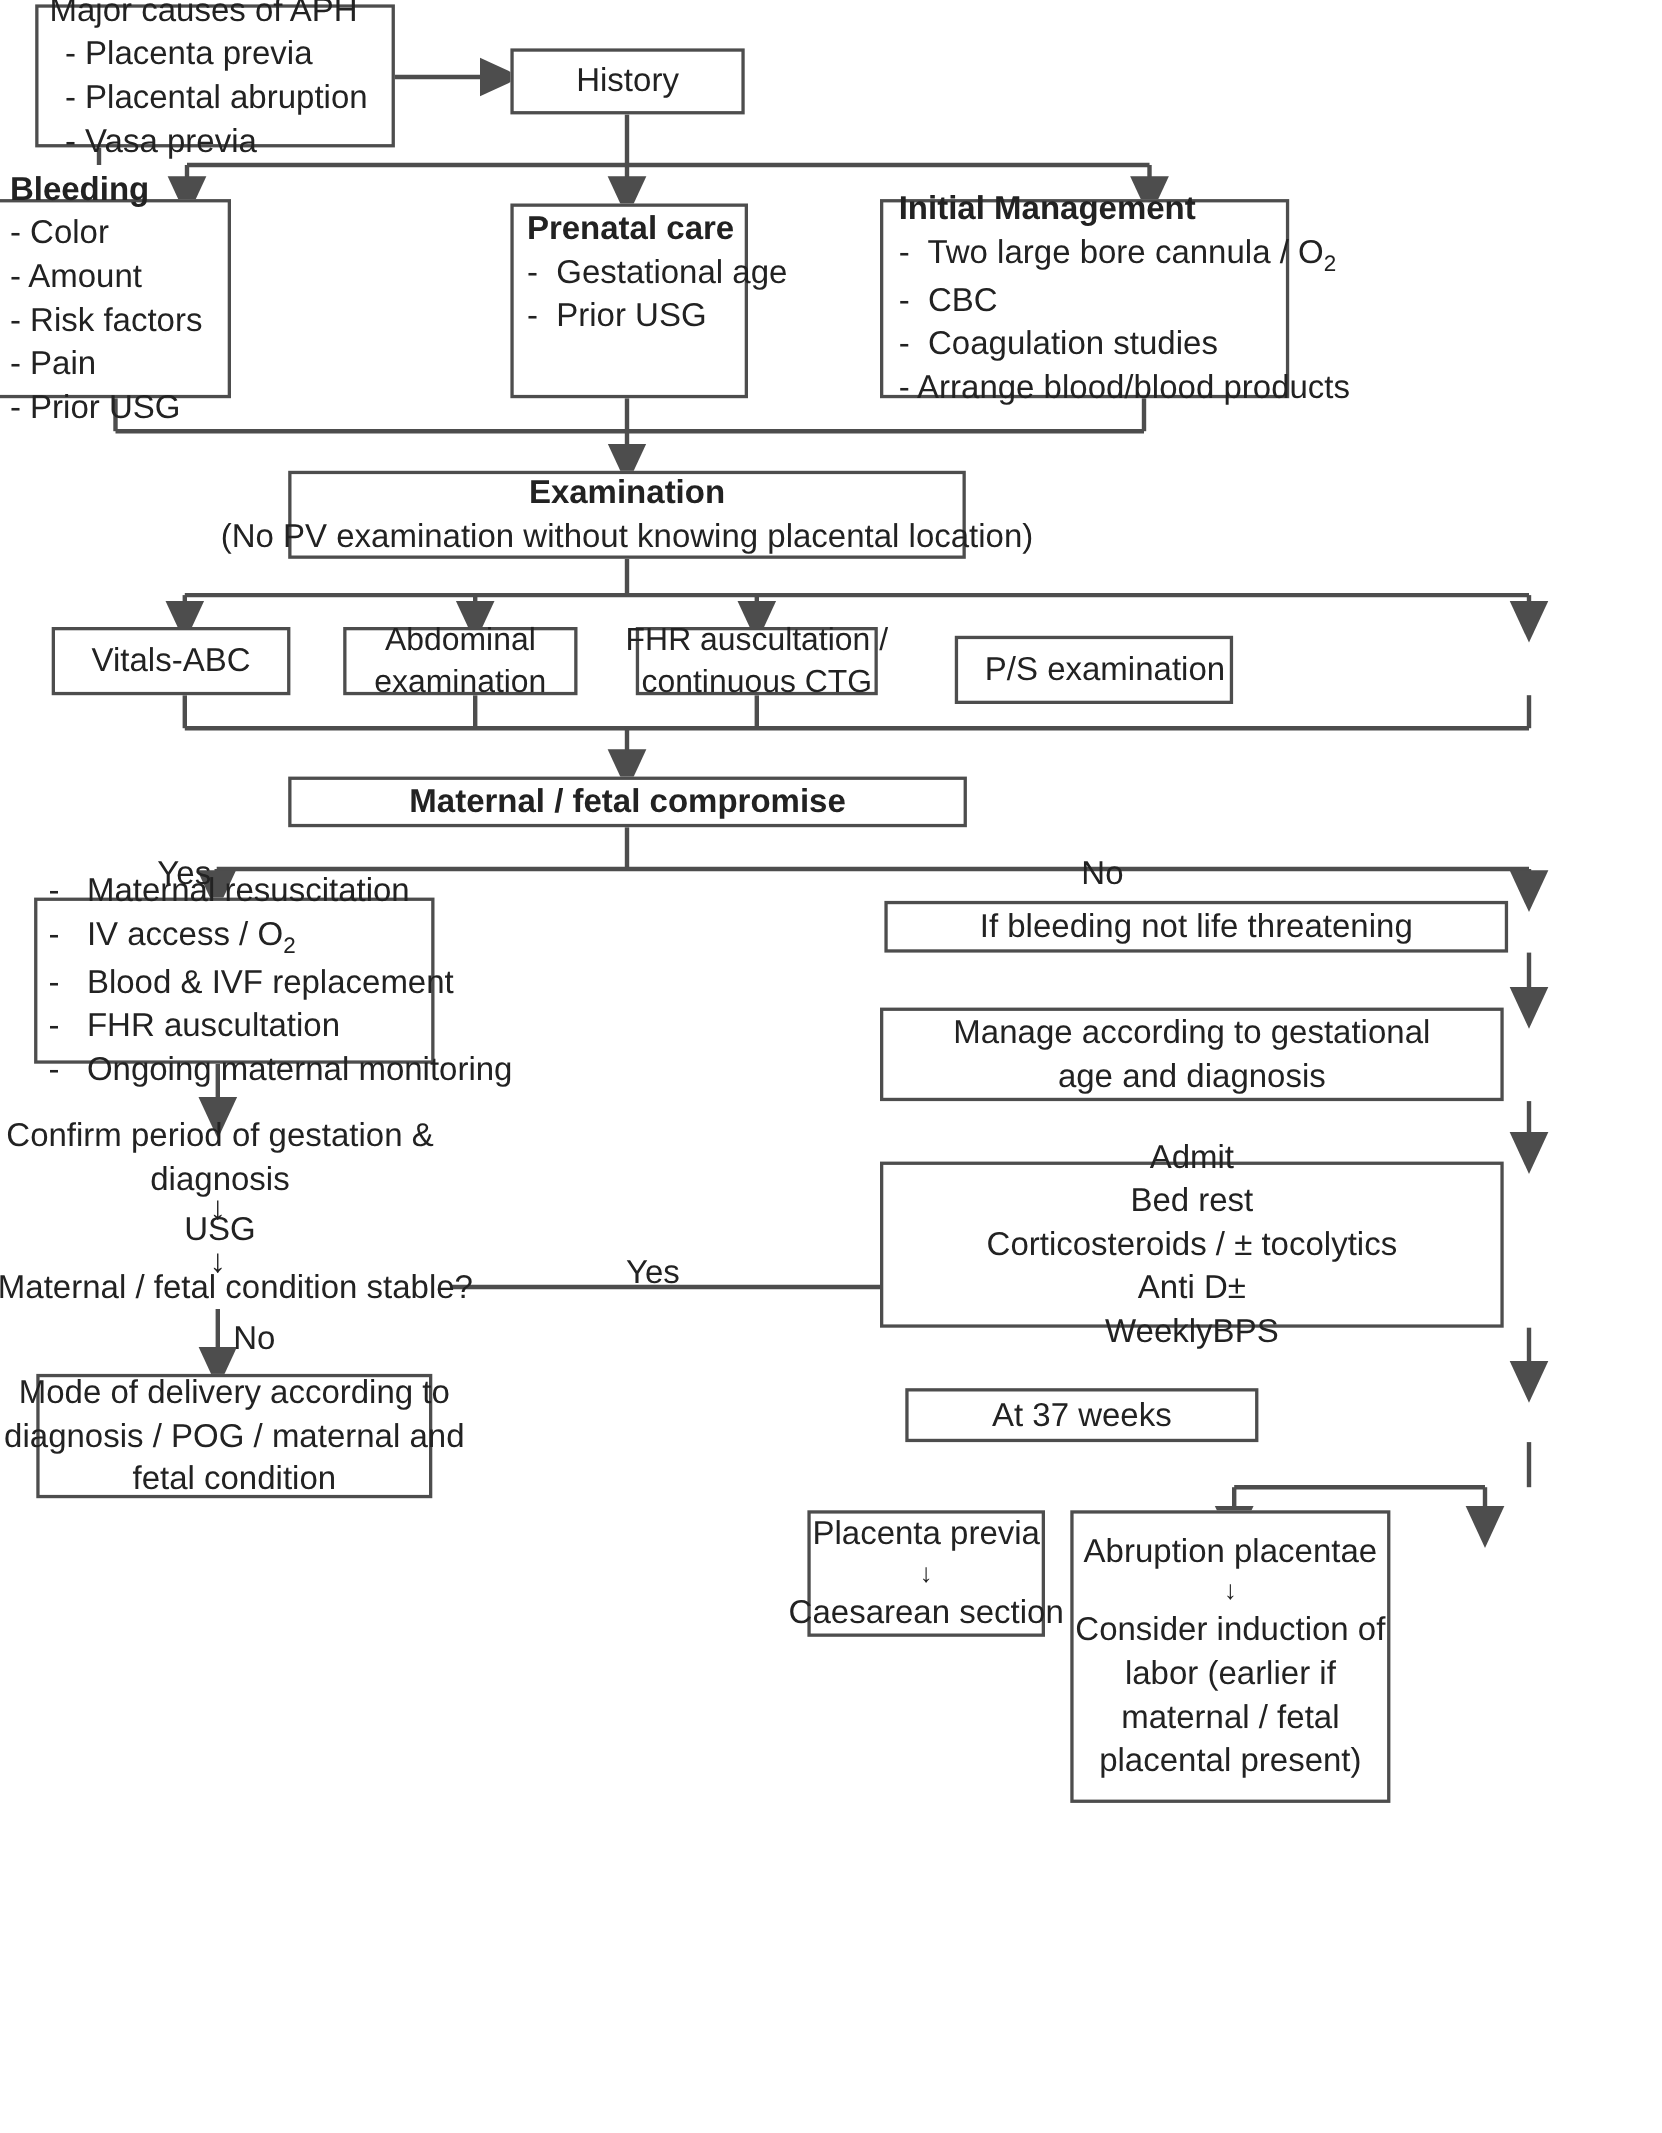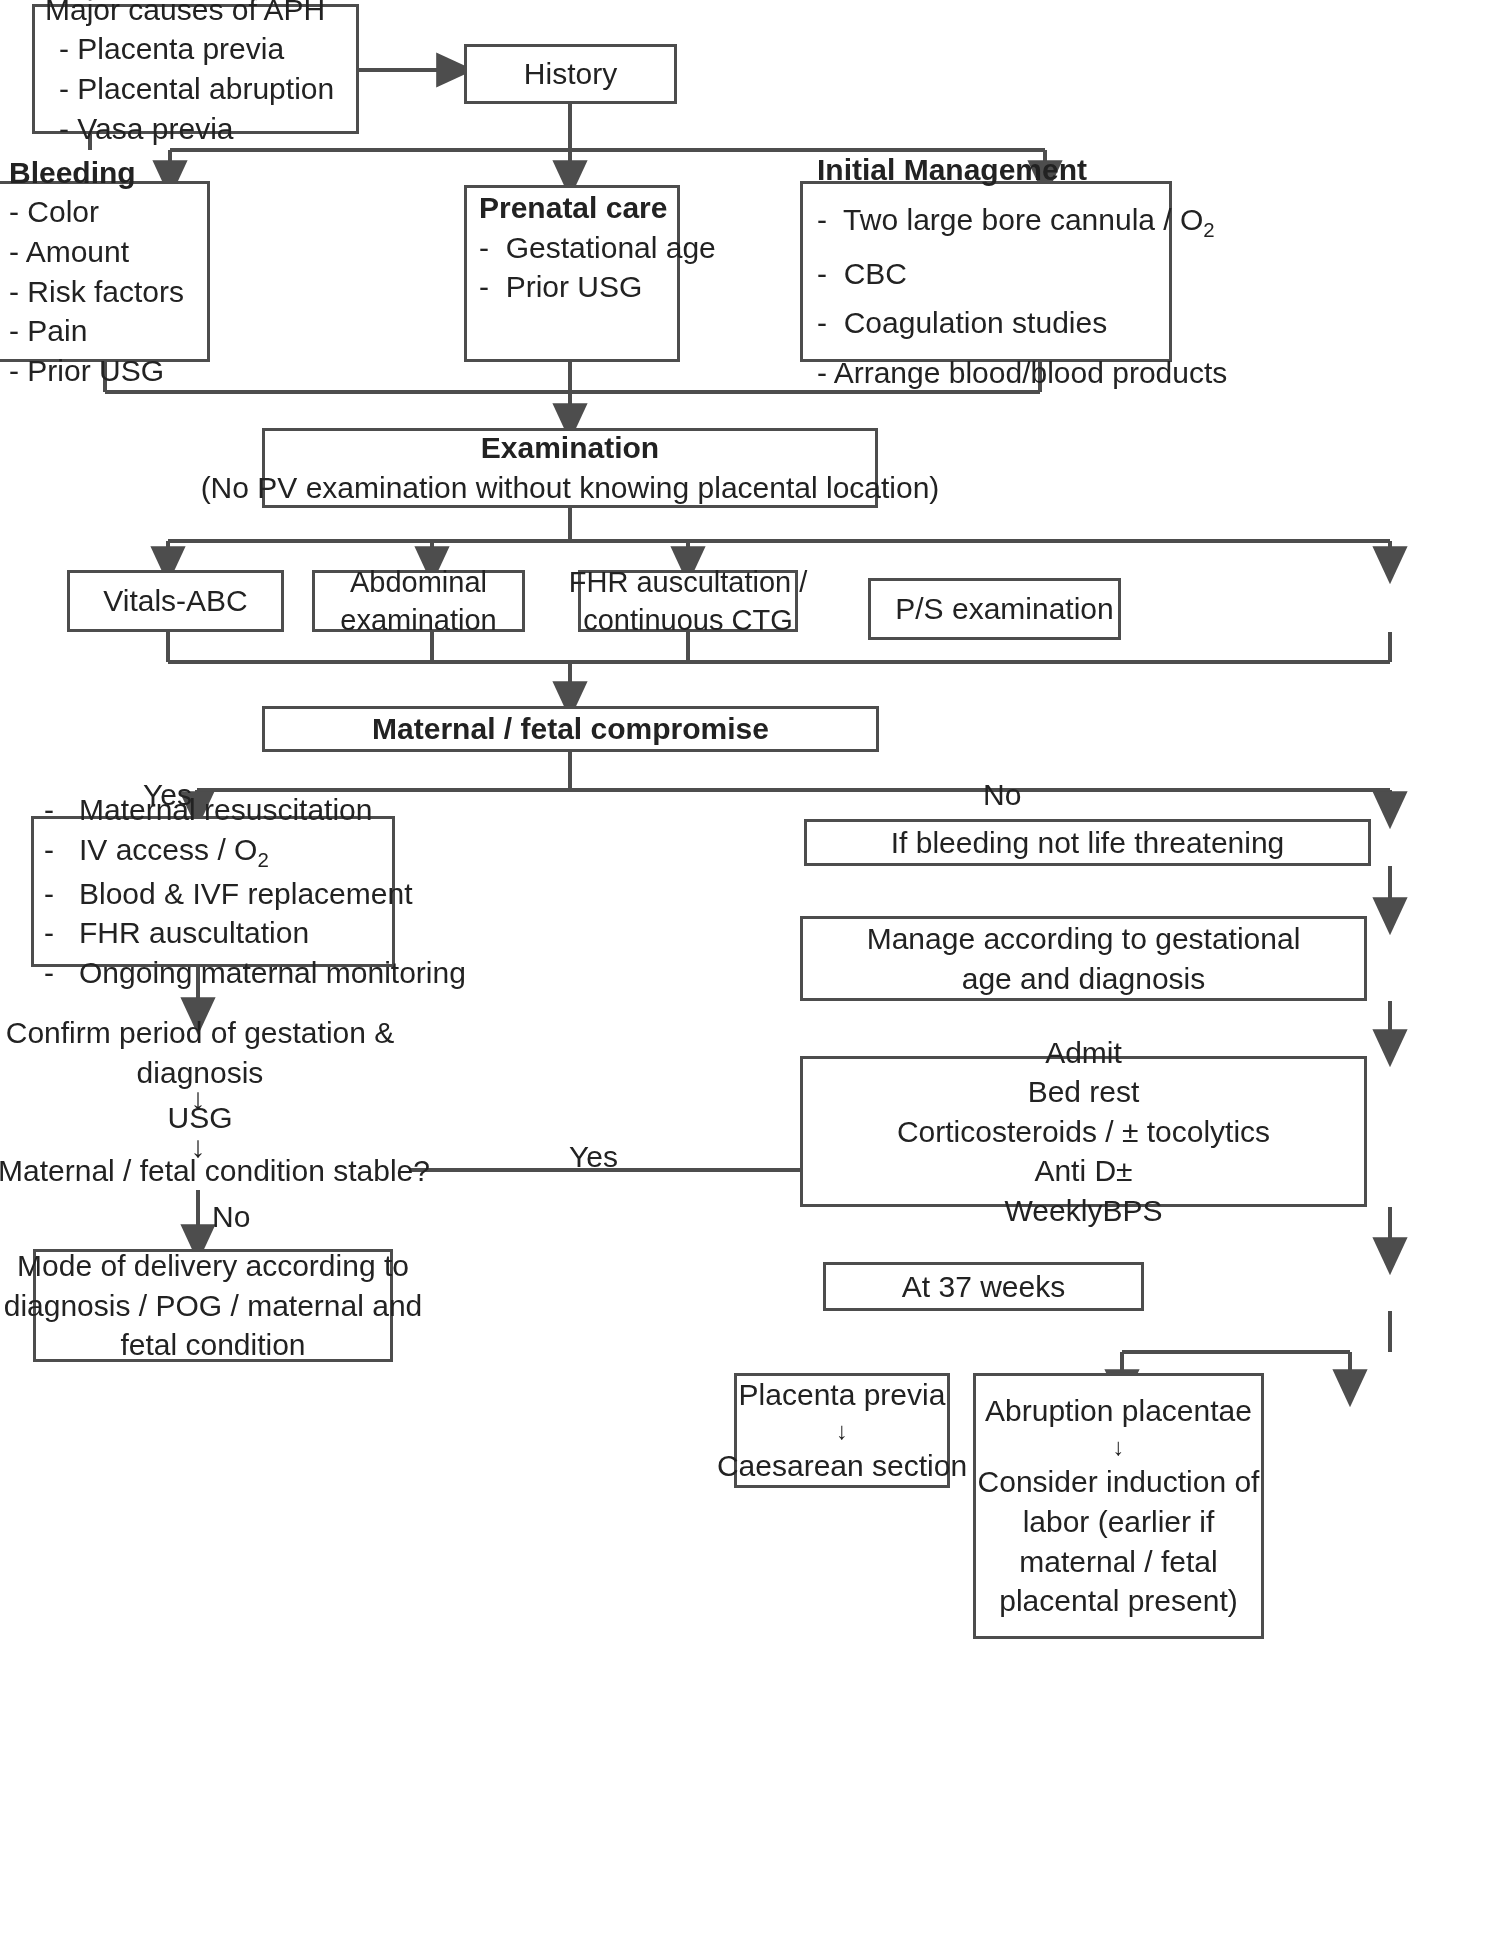--- a/index.html
+++ b/index.html
@@ -152,34 +152,34 @@
     <span class="bullet">- Pain</span>
     <span class="bullet">- Prior USG</span>
   </div>
 
   <div class="node left f30" style="left:464px; top:185px; width:216px; height:177px; padding:6px 12px; justify-content:flex-end; padding-bottom:52px;">
     <span class="line title">Prenatal care</span>
     <span class="bullet">-  Gestational age</span>
     <span class="bullet">-  Prior USG</span>
   </div>
 
-  <div class="node left f30" style="left:800px; top:181px; width:372px; height:181px; padding:8px 14px;gap:10px;">
+  <div class="node left f30" style="left:800px; top:181px; width:372px; height:181px; padding:8px 14px;">
     <span class="line title">Initial Management</span>
     <span class="bullet"><span>-  Two large bore cannula / O</span><sub>2</sub></span>
     <span class="bullet">-  CBC</span>
     <span class="bullet">-  Coagulation studies</span>
     <span class="bullet">- Arrange blood/blood products</span>
   </div>
 
   <div class="node center f30" style="left:262px; top:428px; width:616px; height:80px;">
     <span class="line title">Examination</span>
     <span class="line">(No PV examination without knowing placental location)</span>
   </div>
 
-  <div class="node center f30" style="left:47px; top:570px; width:217px; height:62px;margin-left:20px;">
+  <div class="node center f30" style="left:47px; top:570px; width:217px; height:62px;">
     <span class="line">Vitals-ABC</span>
   </div>
 
   <div class="node center f29" style="left:312px; top:570px; width:213px; height:62px;">
     <span class="line">Abdominal</span>
     <span class="line">examination</span>
   </div>
 
   <div class="node center f29" style="left:578px; top:570px; width:220px; height:62px;">
     <span class="line">FHR auscultation /</span>

